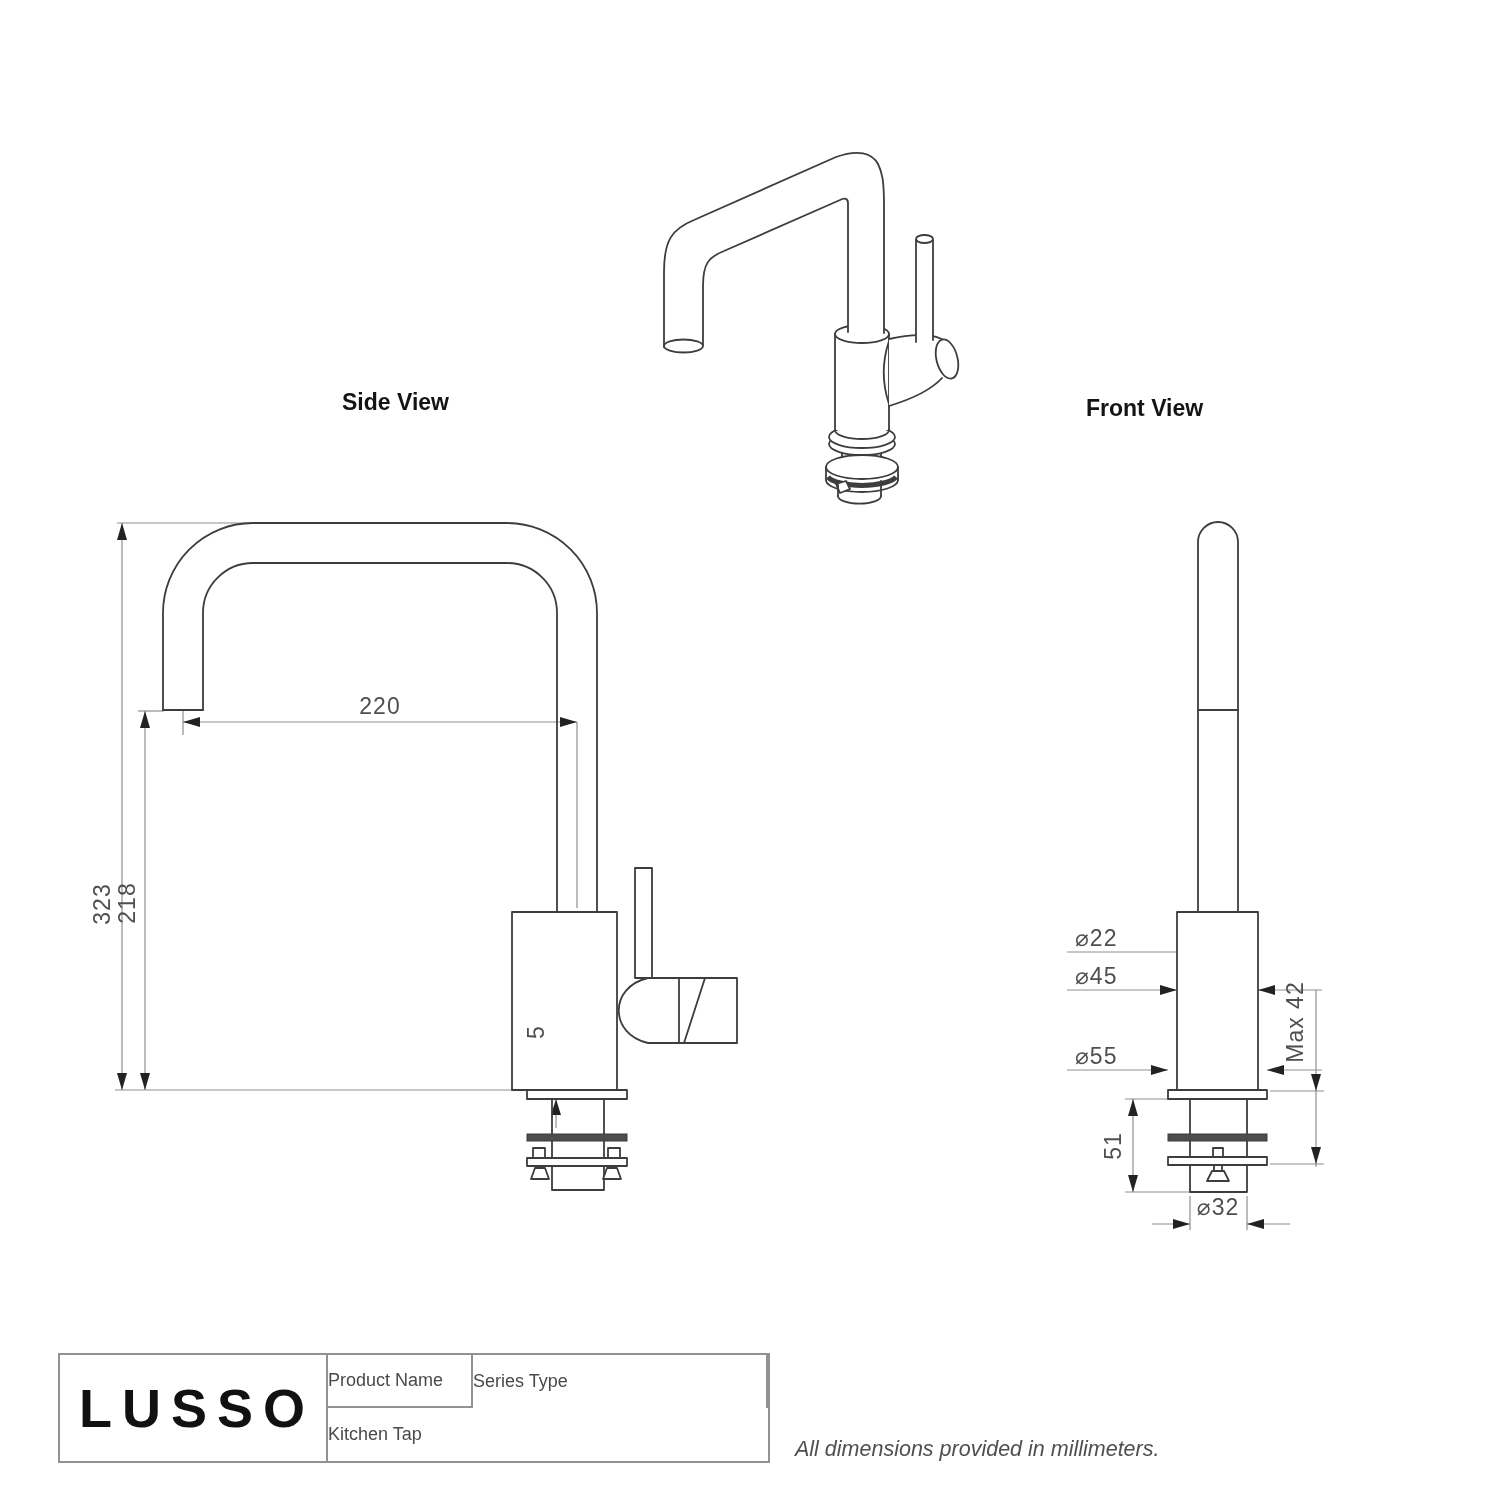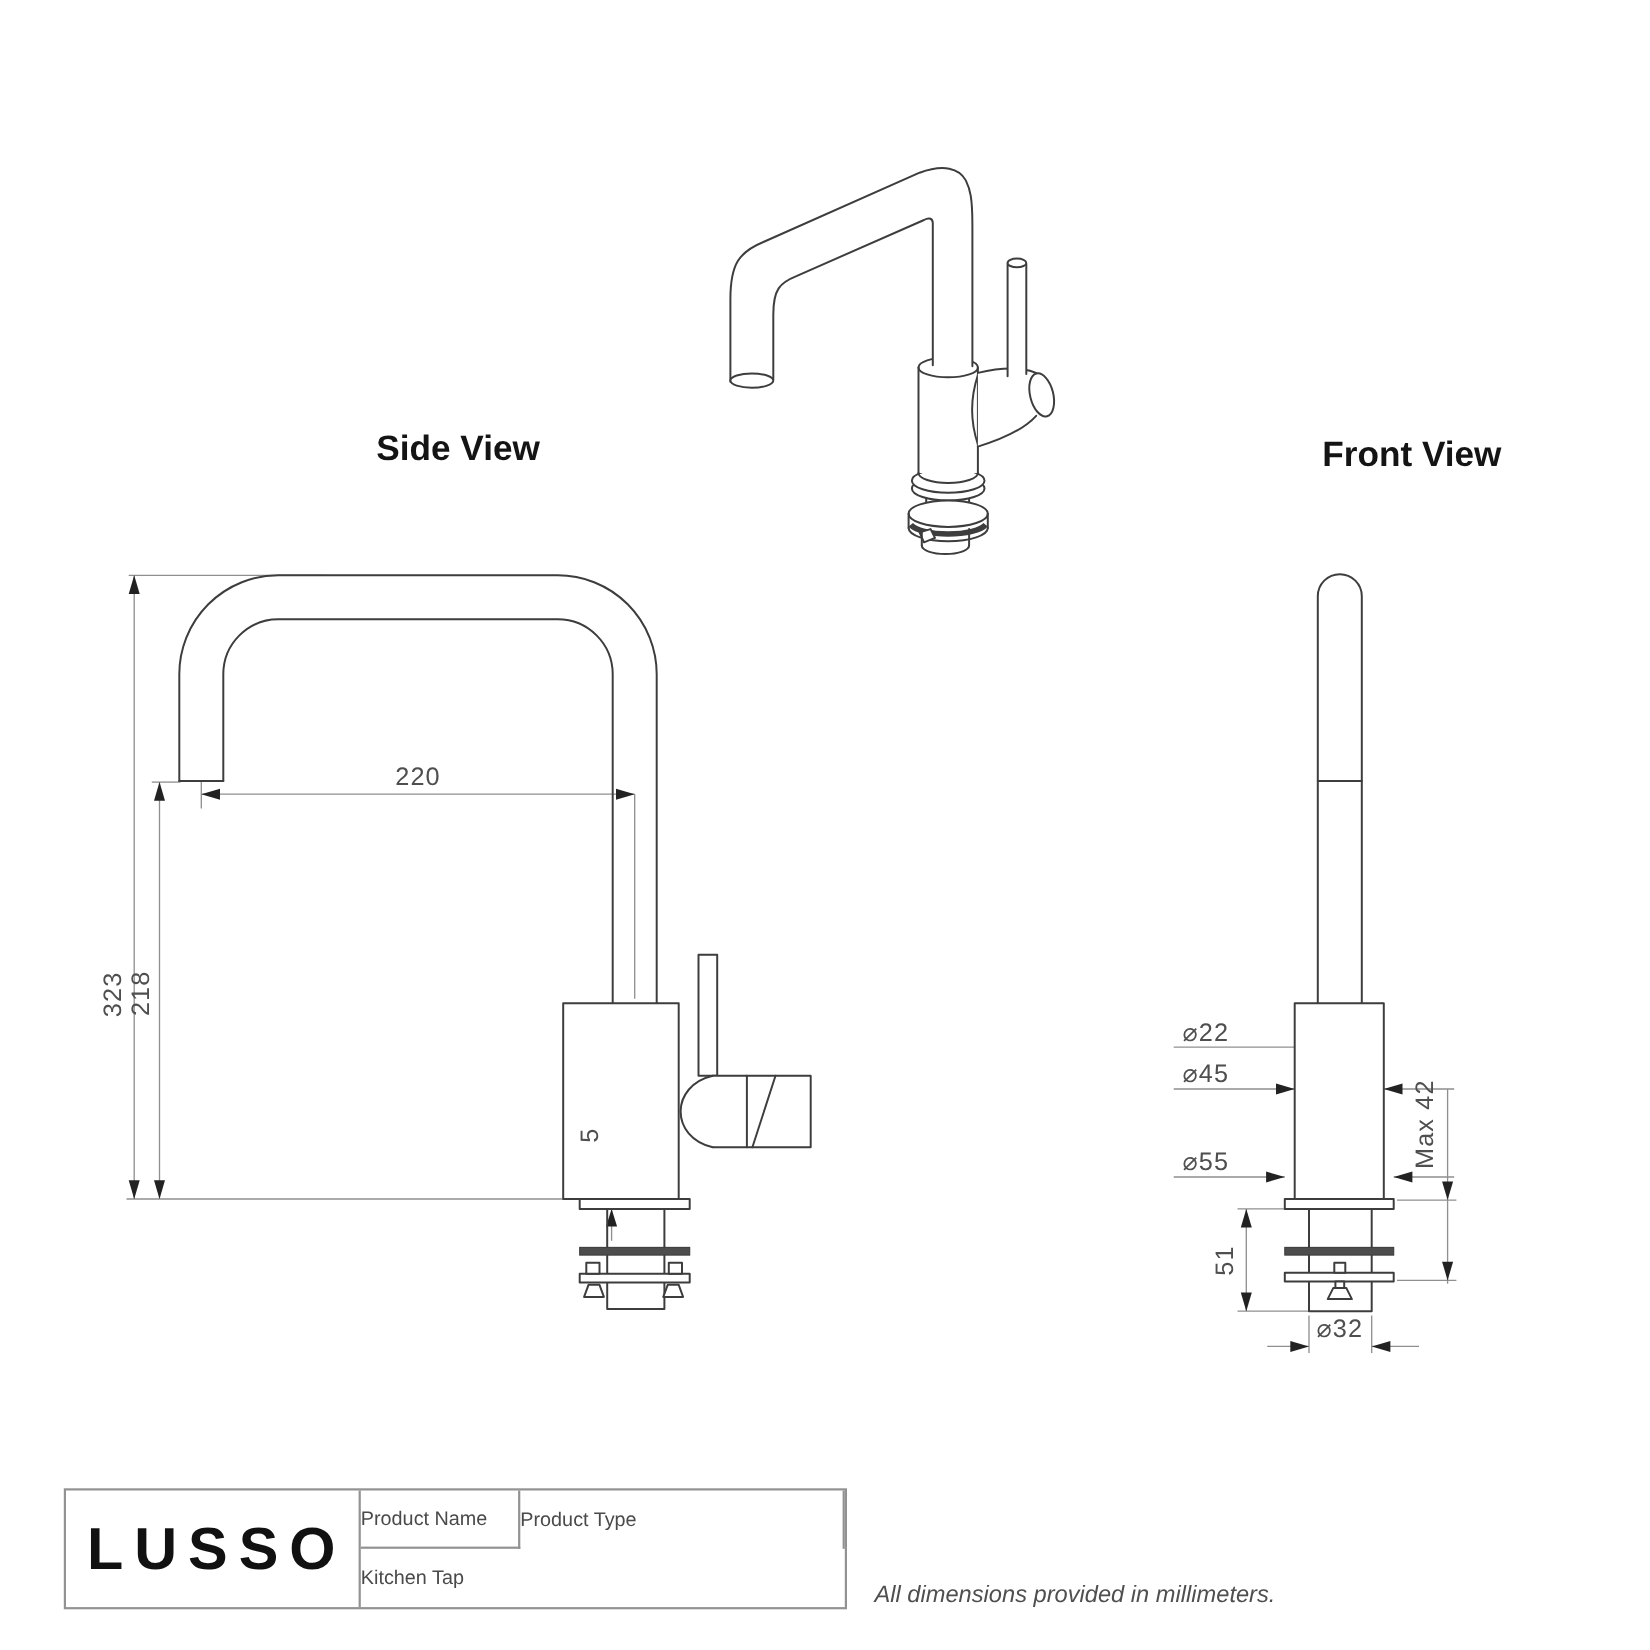--- a/index.html
+++ b/index.html
@@ -8,23 +8,23 @@
   svg{position:absolute;left:0;top:0;}
 
   .part{stroke:#3d3d3d;stroke-width:1.8;fill:none;stroke-linejoin:round;stroke-linecap:round;}
   .partfill{stroke:#3d3d3d;stroke-width:1.8;fill:#ffffff;stroke-linejoin:round;}
   .white{fill:#ffffff;stroke:none;}
   .dark{fill:#4d4d4d;stroke:#3d3d3d;stroke-width:1;}
   .dim{stroke:#8f8f8f;stroke-width:1.2;fill:none;}
   .arr{fill:#222222;stroke:none;}
   .dimtext{font-family:"Liberation Sans",sans-serif;font-size:23px;fill:#4f4f4f;letter-spacing:1px;}
 
-  .view-label{position:absolute;font-weight:700;font-size:32px;color:#141414;white-space:nowrap;}
+  .view-label{position:absolute;font-weight:700;font-size:23px;color:#141414;white-space:nowrap;}
   #side-label{left:342px;top:389px;}
-  #front-label{left:1202px;top:395px;}
+  #front-label{left:1086px;top:395px;}
 
   #title-block{position:absolute;left:58px;top:1353px;width:712px;height:110px;
     border:2px solid #929292;box-sizing:border-box;display:grid;
     grid-template-columns:268px 145px 1fr;grid-template-rows:1fr 1fr;background:#fff;}
   #title-block .brand-cell{grid-row:1 / span 2;border-right:2px solid #929292;
     display:flex;align-items:center;justify-content:center;}
   #title-block .brand-text{font-size:54px;font-weight:800;letter-spacing:10px;color:#111;
     padding-left:8px;}
   #title-block .cell{display:flex;align-items:center;
     font-size:18px;color:#4a4a4a;box-sizing:border-box;}
@@ -176,19 +176,19 @@
 </svg>
 
   <div id="side-label" class="view-label">Side View</div>
   <div id="front-label" class="view-label">Front View</div>
 
   <div id="title-block">
     <div class="brand-cell">
       <span class="brand-text">LUSSO</span>
     </div>
     <div class="cell lbl row1">Product Name</div>
-    <div class="cell lbl">Product Type</div>
+    <div class="cell lbl">Series Type</div>
     <div class="cell">Kitchen Tap</div>
   </div>
 
   <div id="footer-note">All dimensions provided in millimeters.</div>
 
 </div>
 
 </body></html>

